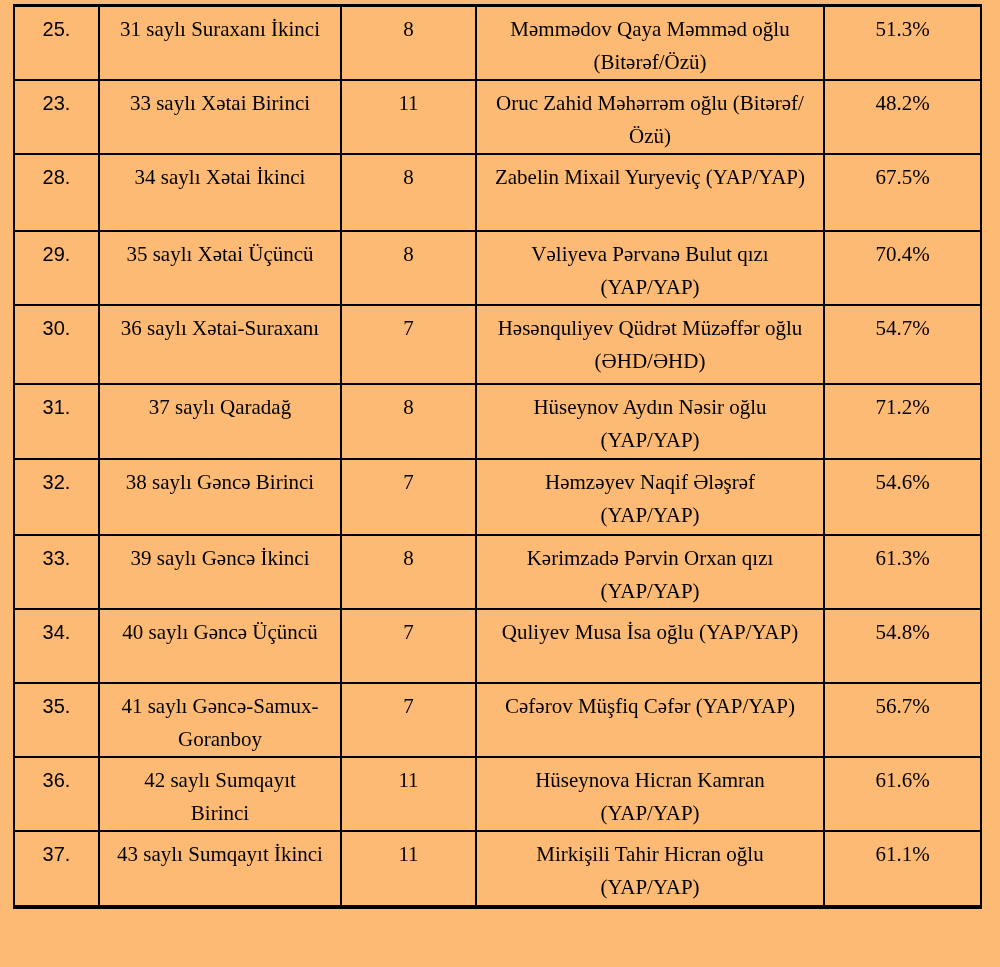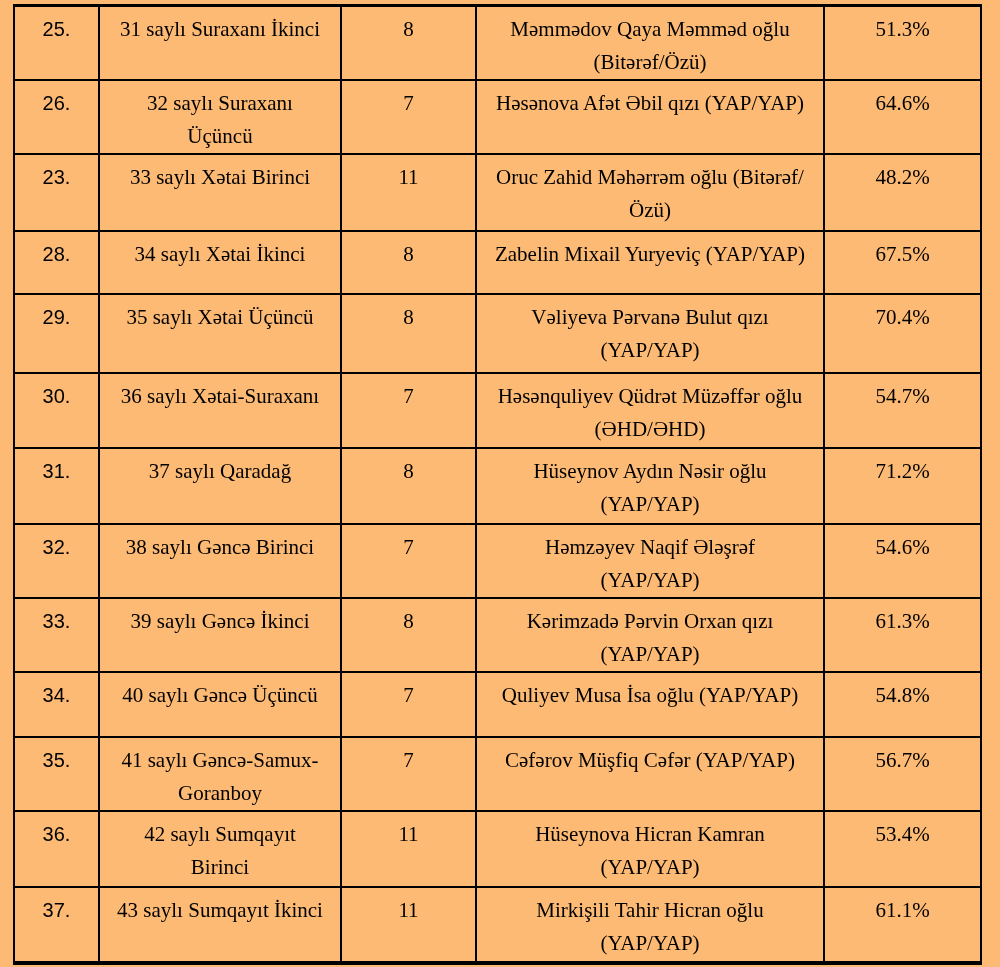--- a/index.html
+++ b/index.html
@@ -75,32 +75,20 @@
             <div class="line">31 saylı Suraxanı İkinci</div>
           </td>
           <td>8</td>
           <td>
             <div class="line">Məmmədov Qaya Məmməd oğlu</div>
             <div class="line">(Bitərəf/Özü)</div>
           </td>
           <td>51.3%</td>
         </tr>
         <tr>
-          <td class="num">26.</td>
-          <td>
-            <div class="line">32 saylı Suraxanı</div>
-            <div class="line">Üçüncü</div>
-          </td>
-          <td>7</td>
-          <td>
-            <div class="line">Həsənova Afət Əbil qızı (YAP/YAP)</div>
-          </td>
-          <td>64.6%</td>
-        </tr>
-        <tr>
           <td class="num">23.</td>
           <td>
             <div class="line">33 saylı Xətai Birinci</div>
           </td>
           <td>11</td>
           <td>
             <div class="line">Oruc Zahid Məhərrəm oğlu (Bitərəf/</div>
             <div class="line">Özü)</div>
           </td>
           <td>48.2%</td>
@@ -203,21 +191,21 @@
           <td class="num">36.</td>
           <td>
             <div class="line">42 saylı Sumqayıt</div>
             <div class="line">Birinci</div>
           </td>
           <td>11</td>
           <td>
             <div class="line">Hüseynova Hicran Kamran</div>
             <div class="line">(YAP/YAP)</div>
           </td>
-          <td>53.4%</td>
+          <td>61.6%</td>
         </tr>
         <tr>
           <td class="num">37.</td>
           <td>
             <div class="line">43 saylı Sumqayıt İkinci</div>
           </td>
           <td>11</td>
           <td>
             <div class="line">Mirkişili Tahir Hicran oğlu</div>
             <div class="line">(YAP/YAP)</div>

